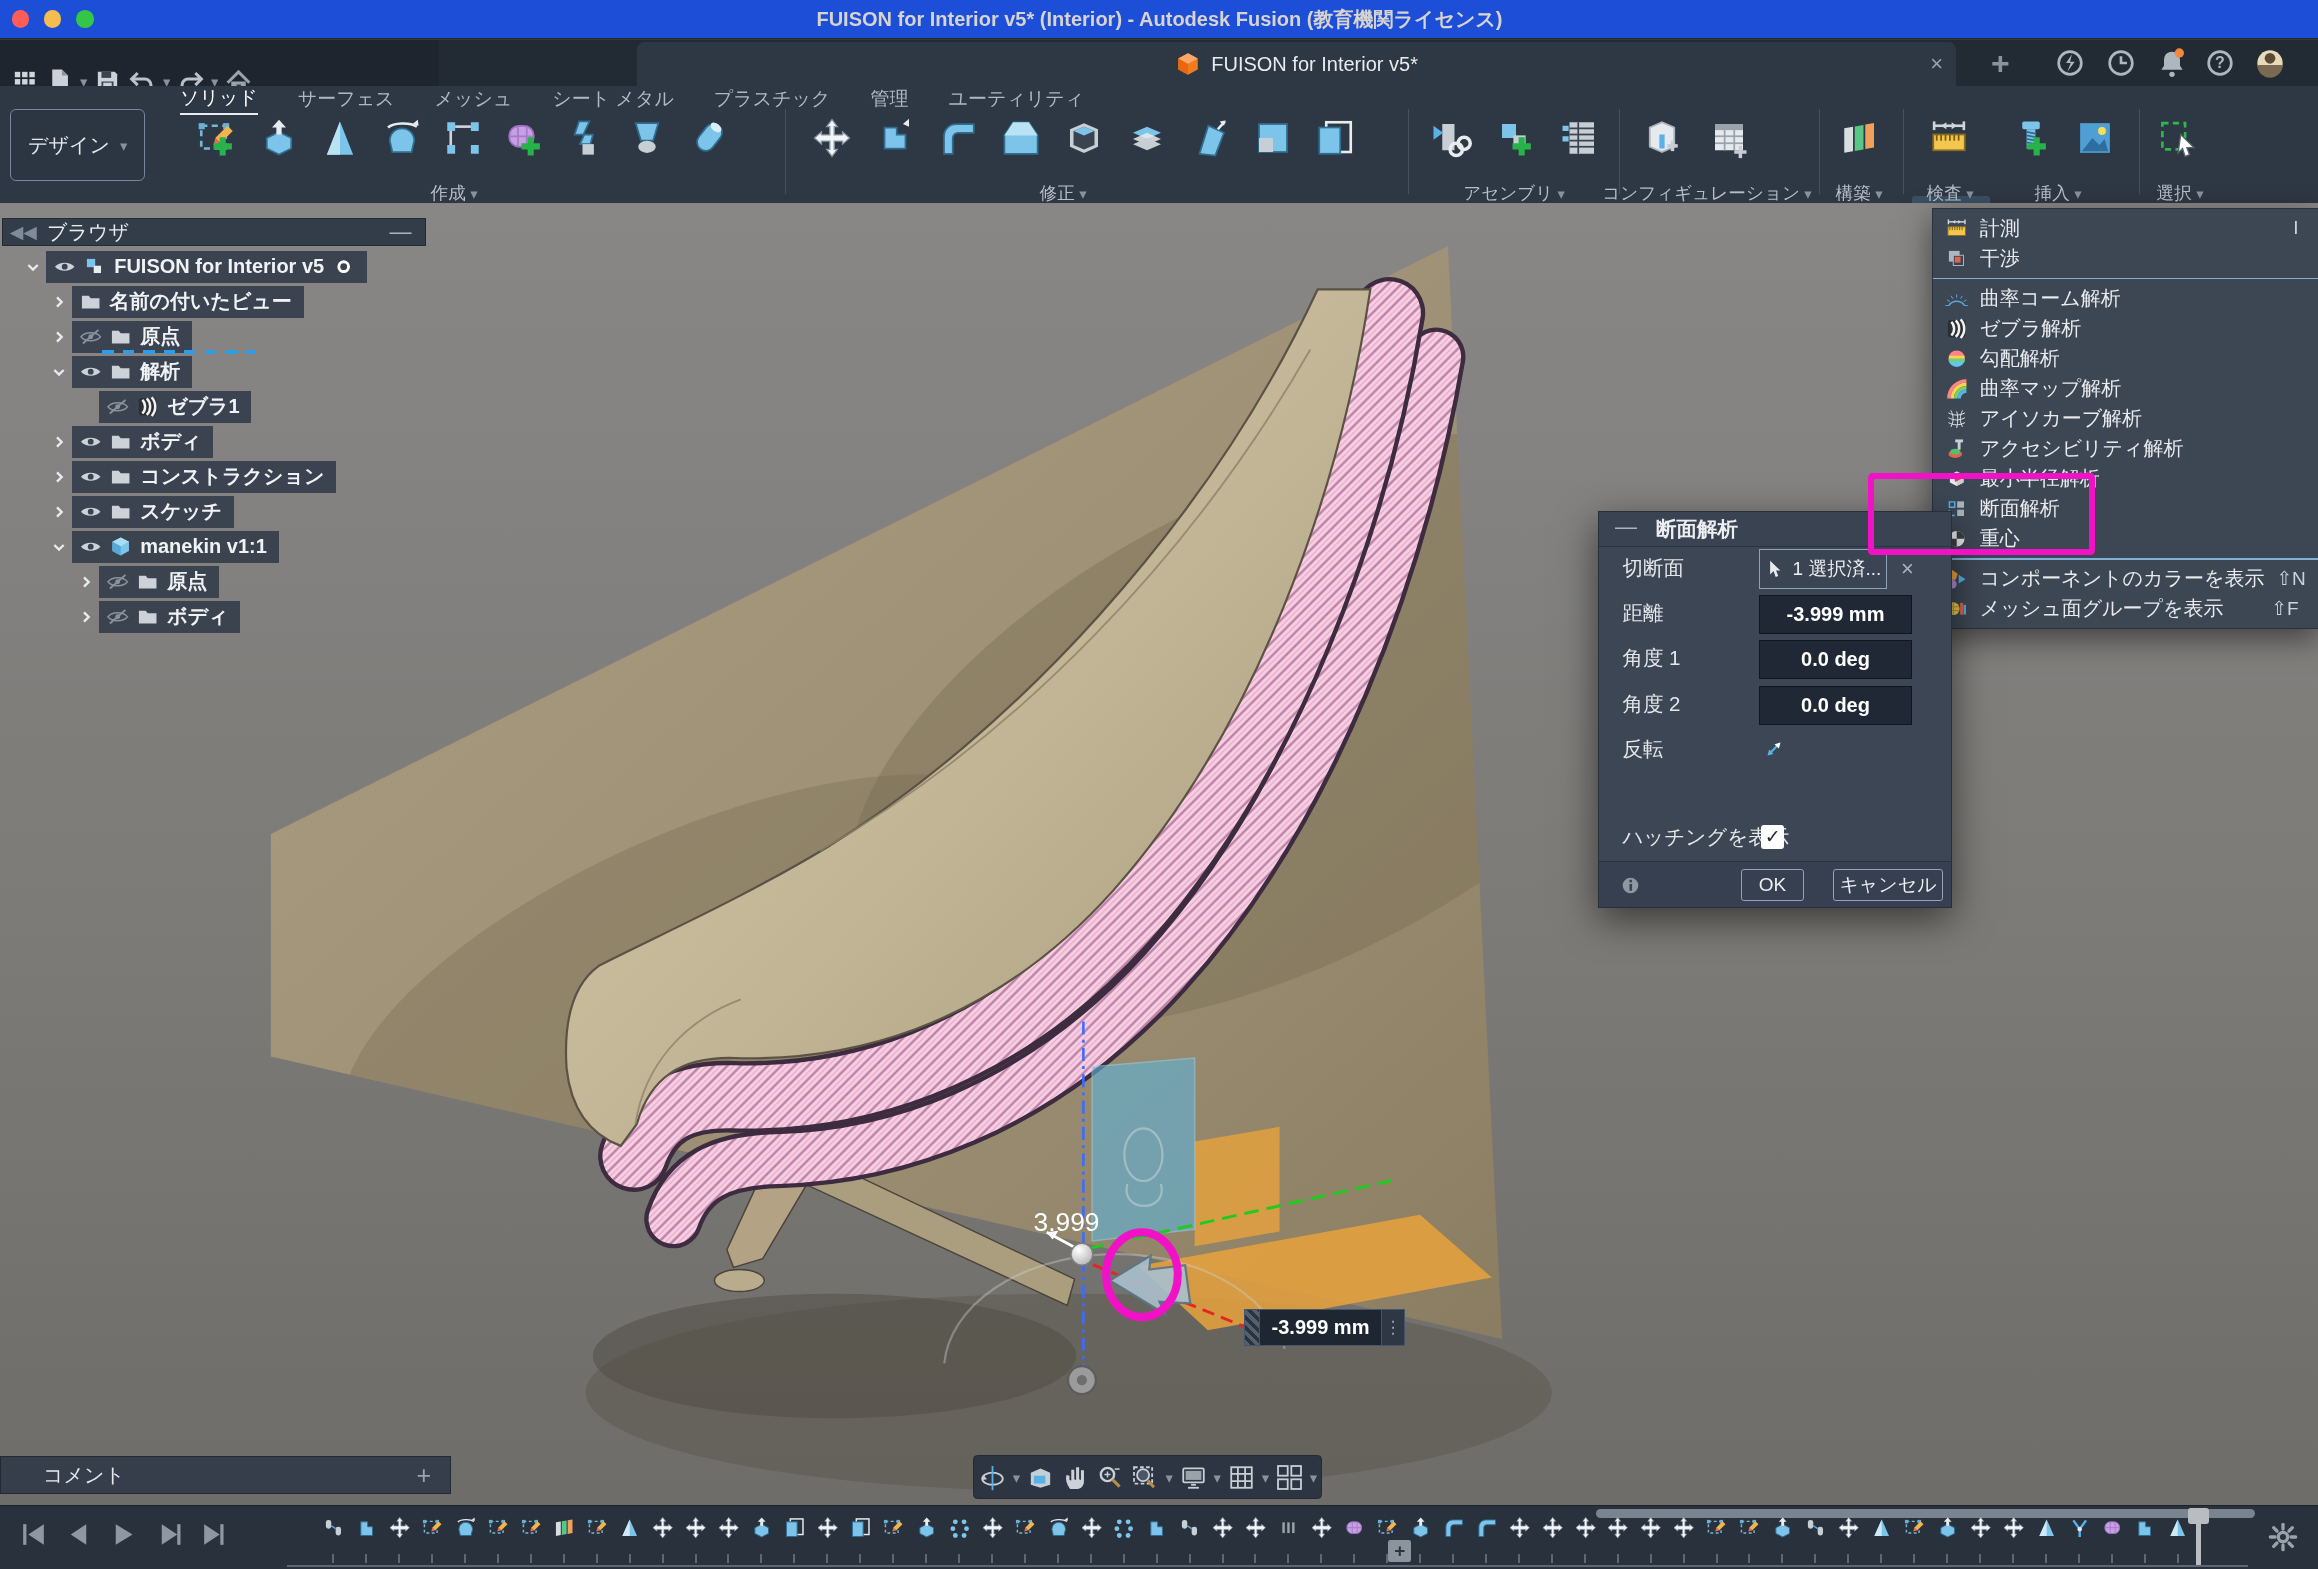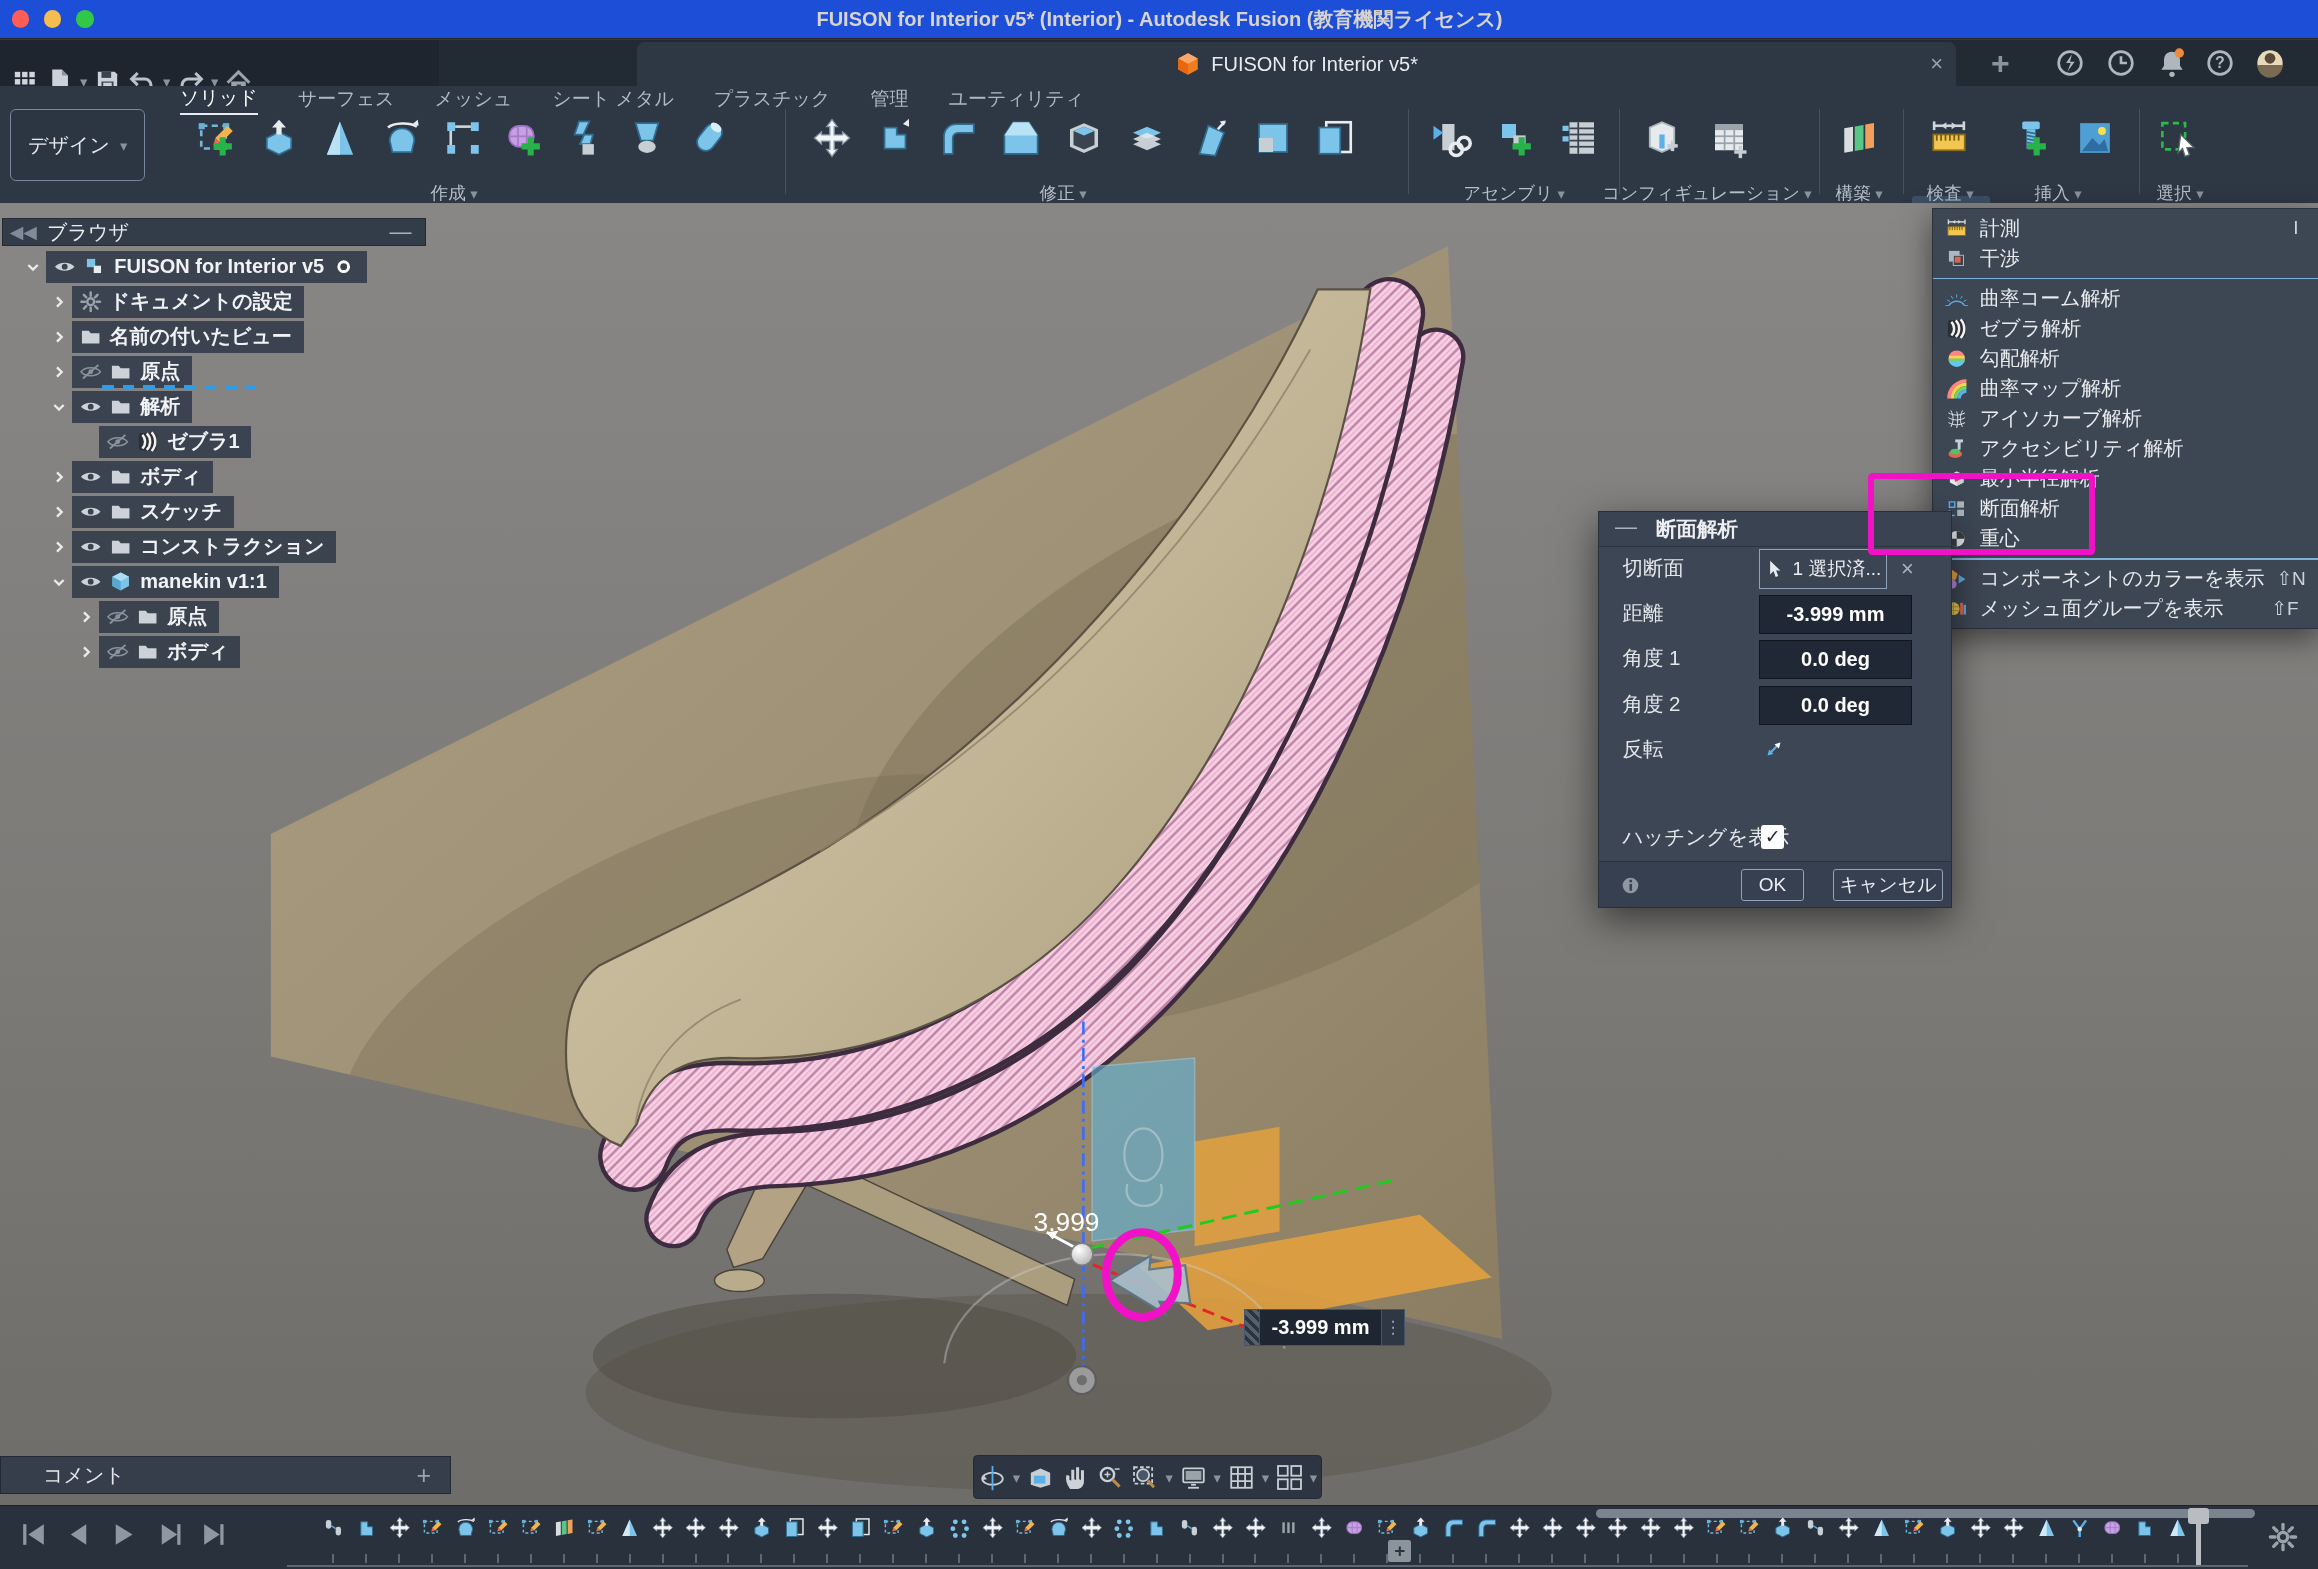--- a/index.html
+++ b/index.html
@@ -609,45 +609,20 @@
       </div>
       <div class="trow" style="padding-left: 45px; position: relative;">
         <div class="chev">
           <svg width="16" height="16" viewBox="0 0 24 24">
             <path d="M9 5 L16 12 L9 19" stroke="#e8ecef" stroke-width="3.5" fill="none"></path>
           </svg>
         </div>
         <div class="chip">
           <div class="tico ic">
             <svg viewBox="0 0 48 48">
-              <circle cx="24" cy="24" r="7" fill="none" stroke="#9aa2aa" stroke-width="5"></circle>
-              <g stroke="#9aa2aa" stroke-width="5" stroke-linecap="round">
-                <line x1="24" y1="5" x2="24" y2="12"></line>
-                <line x1="24" y1="36" x2="24" y2="43"></line>
-                <line x1="5" y1="24" x2="12" y2="24"></line>
-                <line x1="36" y1="24" x2="43" y2="24"></line>
-                <line x1="10" y1="10" x2="15" y2="15"></line>
-                <line x1="33" y1="33" x2="38" y2="38"></line>
-                <line x1="10" y1="38" x2="15" y2="33"></line>
-                <line x1="33" y1="15" x2="38" y2="10"></line>
-              </g>
-            </svg>
-          </div>
-          <div class="lbl">ドキュメントの設定</div>
-        </div>
-      </div>
-      <div class="trow" style="padding-left: 45px; position: relative;">
-        <div class="chev">
-          <svg width="16" height="16" viewBox="0 0 24 24">
-            <path d="M9 5 L16 12 L9 19" stroke="#e8ecef" stroke-width="3.5" fill="none"></path>
-          </svg>
-        </div>
-        <div class="chip">
-          <div class="tico ic">
-            <svg viewBox="0 0 48 48">
               <path d="M6 12 h14 l4 5 h18 v21 h-36 z" fill="#ccd2d8"></path>
             </svg>
           </div>
           <div class="lbl">名前の付いたビュー</div>
         </div>
       </div>
       <div class="trow" style="padding-left: 45px; position: relative;">
         <div class="chev">
           <svg width="16" height="16" viewBox="0 0 24 24">
             <path d="M9 5 L16 12 L9 19" stroke="#e8ecef" stroke-width="3.5" fill="none"></path>
@@ -746,42 +721,42 @@
             <svg viewBox="0 0 48 48">
               <path d="M4 24 C13 13 35 13 44 24 C35 35 13 35 4 24 Z" fill="#ccd2d8"></path>
               <circle cx="24" cy="24" r="6" fill="#3a4350"></circle>
             </svg>
           </div>
           <div class="tico ic">
             <svg viewBox="0 0 48 48">
               <path d="M6 12 h14 l4 5 h18 v21 h-36 z" fill="#ccd2d8"></path>
             </svg>
           </div>
-          <div class="lbl">スケッチ</div>
+          <div class="lbl">コンストラクション</div>
         </div>
       </div>
       <div class="trow" style="padding-left: 45px; position: relative;">
         <div class="chev">
           <svg width="16" height="16" viewBox="0 0 24 24">
             <path d="M9 5 L16 12 L9 19" stroke="#e8ecef" stroke-width="3.5" fill="none"></path>
           </svg>
         </div>
         <div class="chip">
           <div class="tico ic">
             <svg viewBox="0 0 48 48">
               <path d="M4 24 C13 13 35 13 44 24 C35 35 13 35 4 24 Z" fill="#ccd2d8"></path>
               <circle cx="24" cy="24" r="6" fill="#3a4350"></circle>
             </svg>
           </div>
           <div class="tico ic">
             <svg viewBox="0 0 48 48">
               <path d="M6 12 h14 l4 5 h18 v21 h-36 z" fill="#ccd2d8"></path>
             </svg>
           </div>
-          <div class="lbl">コンストラクション</div>
+          <div class="lbl">スケッチ</div>
         </div>
       </div>
       <div class="trow" style="padding-left: 45px; position: relative;">
         <div class="chev">
           <svg width="16" height="16" viewBox="0 0 24 24">
             <path d="M5 9 L12 16 L19 9" stroke="#e8ecef" stroke-width="3.5" fill="none"></path>
           </svg>
         </div>
         <div class="chip">
           <div class="tico ic">

